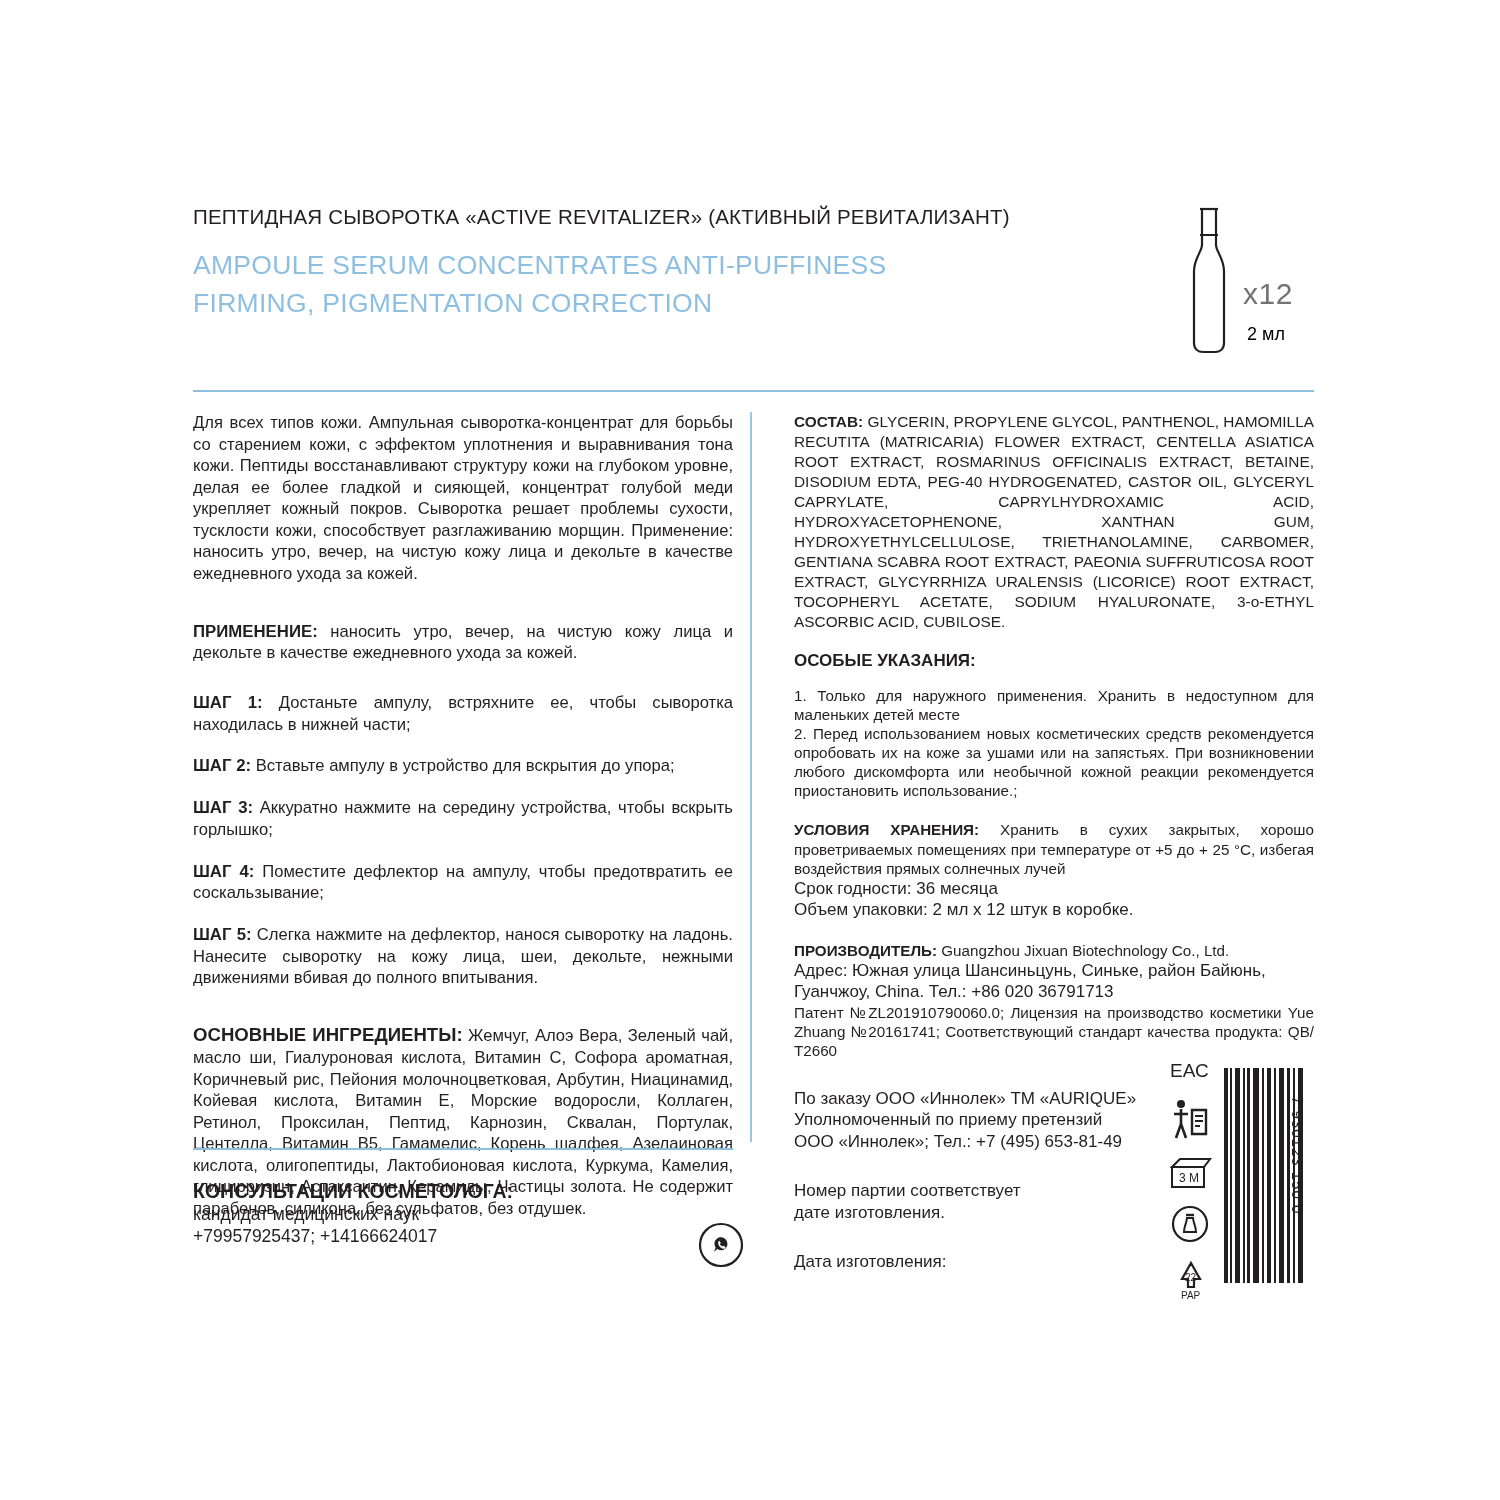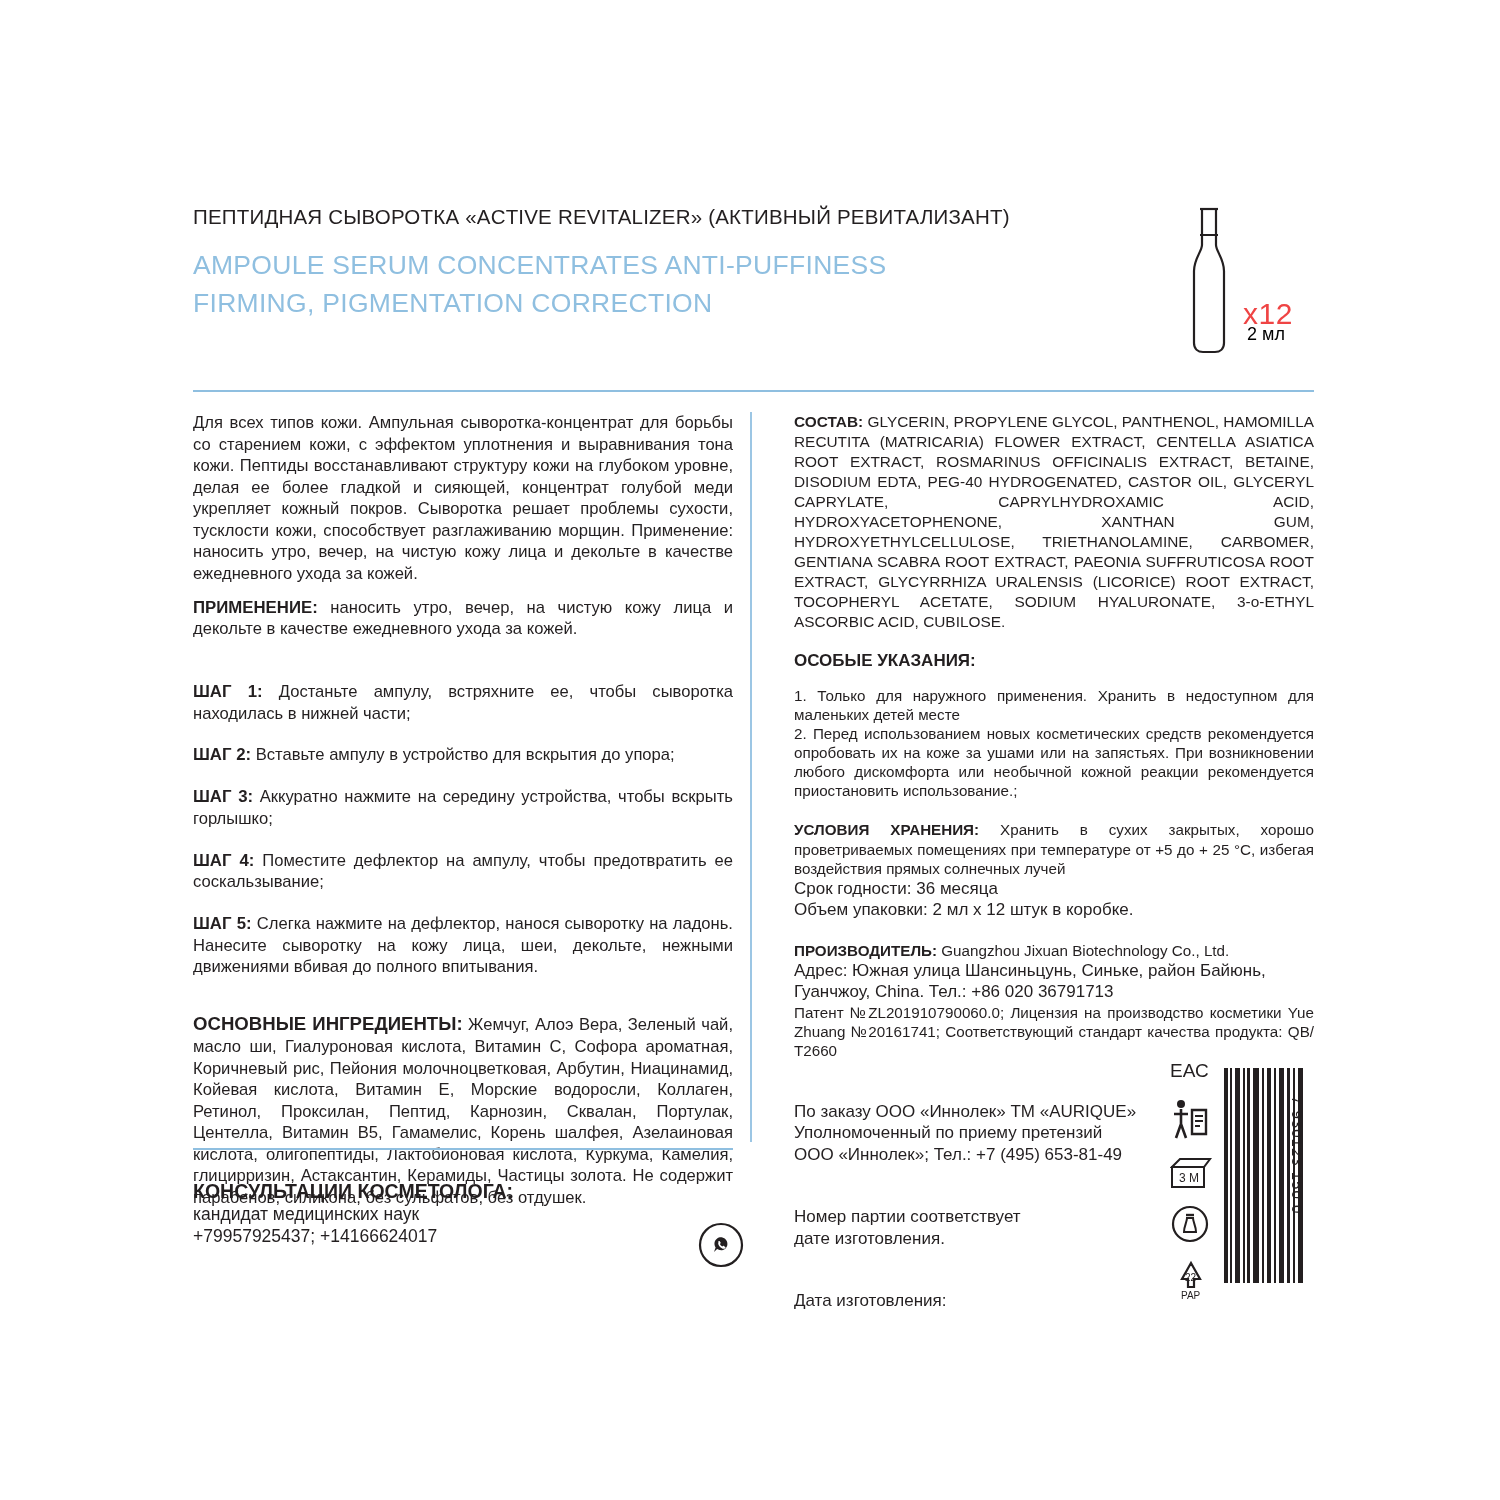--- a/index.html
+++ b/index.html
@@ -52,23 +52,23 @@
     height: 160px;
   }
   .ampoule {
     position: absolute;
     left: 0;
     top: 0;
   }
   .ampoule-count {
     position: absolute;
     left: 58px;
-    top: 92px;
+    top: 72px;
     font-size: 30px;
-    color: #ef4444;
+    color: #737373;
     letter-spacing: 0.5px;
   }
   .ampoule-vol {
     position: absolute;
     left: 62px;
     top: 119px;
     font-size: 18px;
     color: #000000;
   }
 
@@ -107,22 +107,22 @@
     margin: 0;
   }
   .body-text {
     font-size: 16.6px;
     line-height: 1.30;
     text-align: justify;
   }
   .gap-14 { margin-top: 14px; }
   .gap-18 { margin-top: 18px; }
   .gap-20 { margin-top: 20px; }
-  .gap-24 { margin-top: 41px; }
-  .gap-28 { margin-top: 12px; }
+  .gap-24 { margin-top: 28px; }
+  .gap-28 { margin-top: 36px; }
   .gap-34 { margin-top: 34px; }
 
   b, .bold {
     font-weight: bold;
   }
   .heading {
     font-weight: bold;
     font-size: 16.8px;
   }
   .heading-big {

